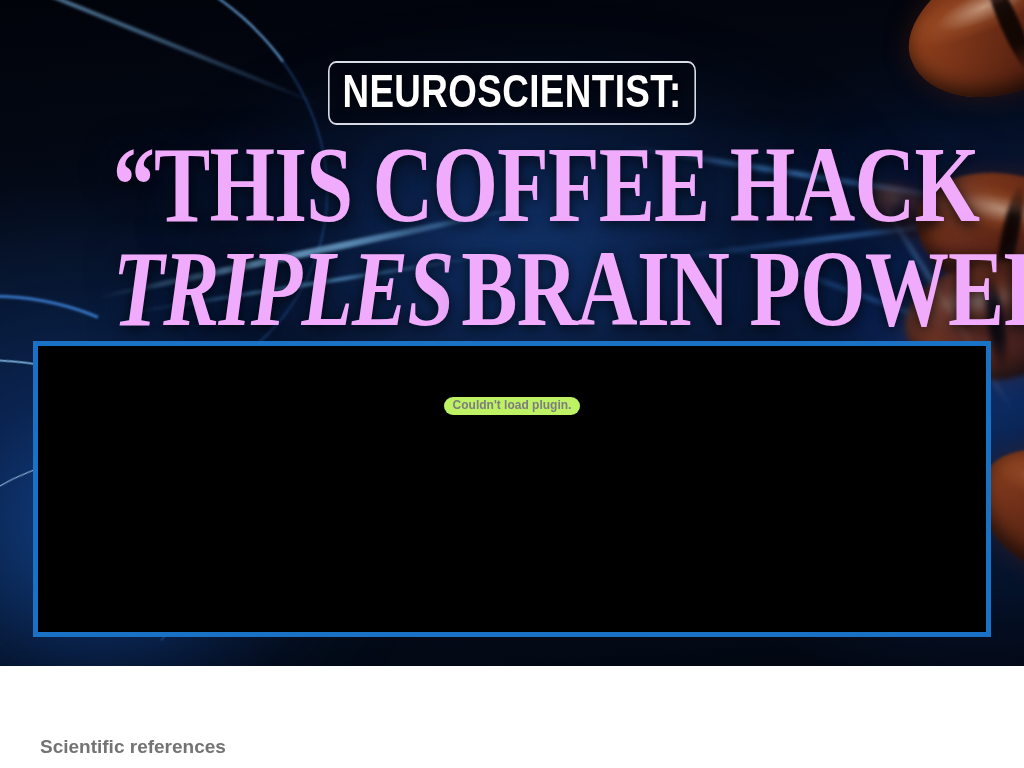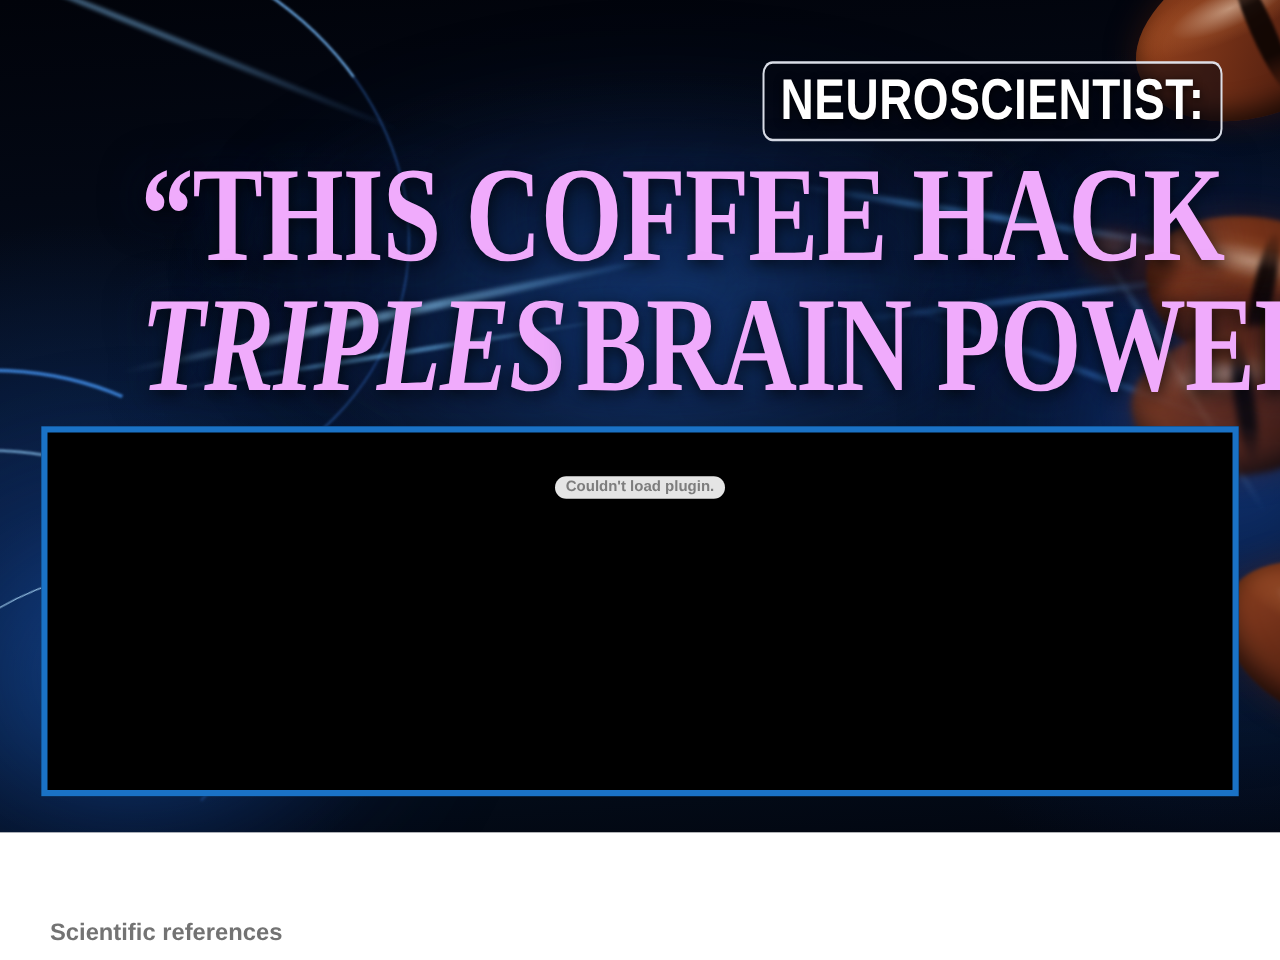--- a/index.html
+++ b/index.html
@@ -96,22 +96,22 @@
 
   .bean-1 { left: 905px; top: -42px;  width: 210px; height: 132px; transform: rotate(-24deg); }
   .bean-2 { left: 915px; top: 175px;  width: 190px; height: 122px; transform: rotate(12deg);  filter: blur(1.6px); opacity: .96; }
   .bean-3 { left: 905px; top: 262px;  width: 182px; height: 118px; transform: rotate(-8deg);  filter: blur(2.4px); opacity: .85; }
   .bean-4 { left: 975px; top: 455px;  width: 180px; height: 120px; transform: rotate(22deg);  filter: blur(1.2px); opacity: .95; }
   .bean-faint { left: 862px; top: 186px; width: 78px; height: 48px; transform: rotate(16deg); filter: blur(5px); opacity: .45; }
 
   
   .title-wrap {
     position: absolute;
-    left: 0; right: 0; top: 4px;
-    text-align: right;
+    left: 0; right: 0; top: 16px;
+    text-align: center;
     z-index: 6;
   }
 
   .kicker {
     display: inline-block;
     margin-top: 45px;
     padding: 3px 16px 7px 16px;
     border: 2px solid rgba(235,240,250,.92);
     border-radius: 10px;
     background: rgba(3,6,16,.55);
@@ -157,23 +157,23 @@
     width: 958px;
     height: 296px;
     background: #000000;
     border: 5px solid #1a72c6;
     z-index: 7;
     display: flex;
     align-items: flex-start;
     justify-content: center;
   }
   .plugin-notice {
-    margin-top: 35px;
+    margin-top: 51px;
     padding: 2px 9px 3px 9px;
-    background: #e5e5e5;
+    background: #bef264;
     border-radius: 9px;
     color: #7d7d7d;
     font-family: "Liberation Sans", sans-serif;
     font-weight: 700;
     font-size: 12px;
     line-height: 13px;
     white-space: nowrap;
     user-select: none;
   }
 

